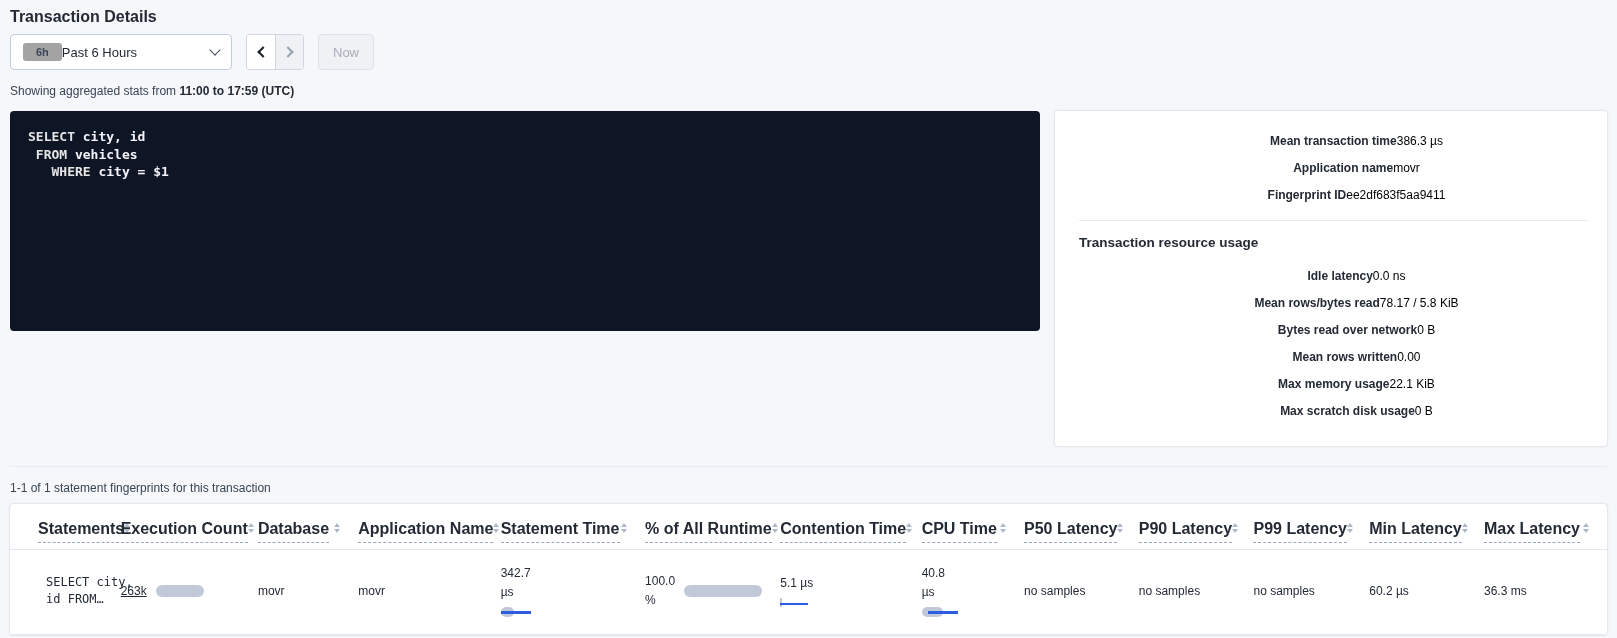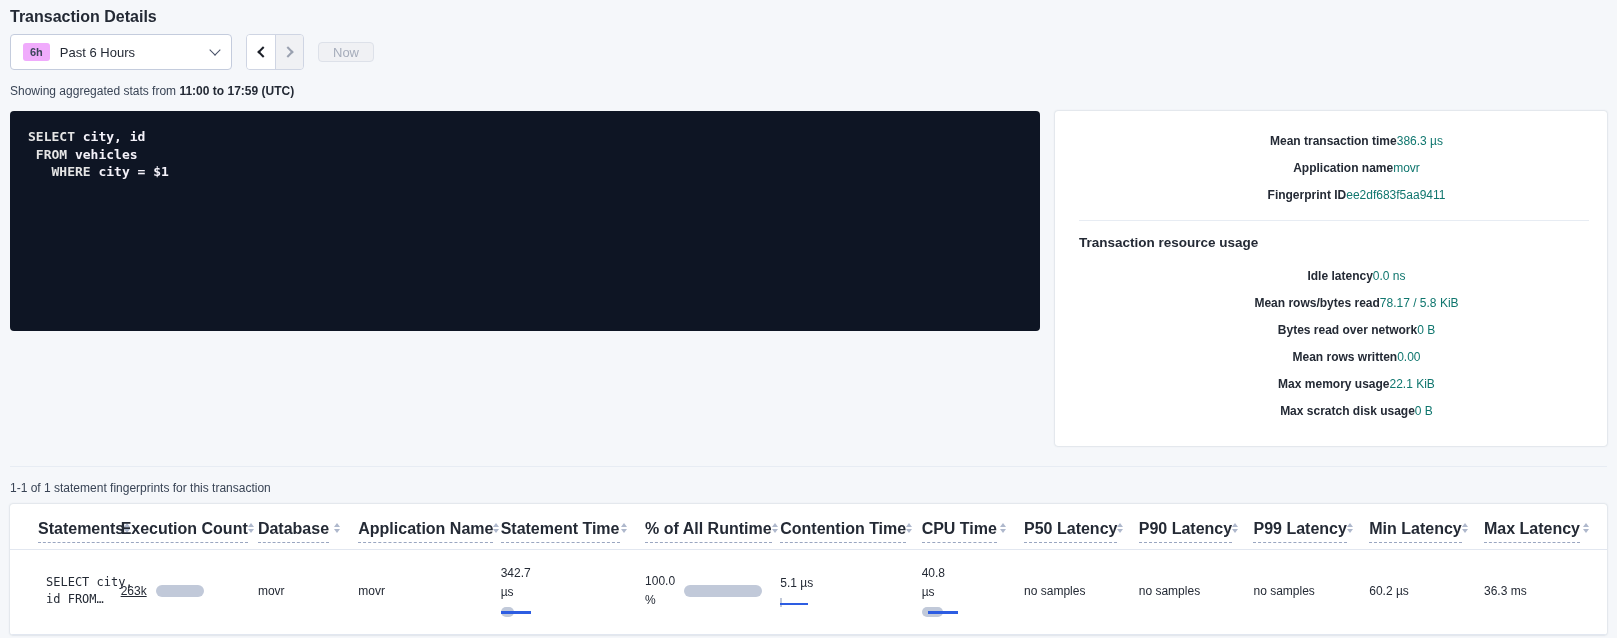--- a/index.html
+++ b/index.html
@@ -16,42 +16,42 @@
   .page-title { font-size: 16px; font-weight: 700; color: #242a35; padding-top: 2px; }
 
   .controls { display: flex; align-items: center; margin-top: 8px; gap: 14px; }
 
   .time-dropdown {
     width: 222px; height: 36px; background: #fff;
     border: 1px solid #c4ccdd; border-radius: 4px;
     display: flex; align-items: center; padding: 0 12px; cursor: pointer;
   }
   .time-badge {
-    background: #f0abfc; color: #3c455a; font-size: 11px; font-weight: 700;
-    border-radius: 3px; padding: 3px 7px; margin-right: 10px;
+    background: #a3a3a3; color: #3c455a; font-size: 11px; font-weight: 700;
+    border-radius: 3px; padding: 3px 13px; 
   }
   .time-label { font-size: 13px; color: #242a35; flex: 1; }
   .caret-down {
     width: 8px; height: 8px; border-left: 1.5px solid #475066; border-bottom: 1.5px solid #475066;
     transform: rotate(-45deg); margin-top: -4px;
   }
 
   .arrow-group { display: flex; border: 1px solid #cfd5e3; border-radius: 4px; overflow: hidden; }
   .arrow-btn {
     width: 28px; height: 34px; display: flex; align-items: center; justify-content: center;
     background: #fff; border: none; cursor: pointer;
   }
   .arrow-btn + .arrow-btn { border-left: 1px solid #cfd5e3; }
   .arrow-btn.disabled { background: #f0f1f4; cursor: default; }
   .chev { width: 8px; height: 8px; border-left: 2.5px solid #1b1f28; border-bottom: 2.5px solid #1b1f28; }
   .chev.left  { transform: rotate(45deg); margin-left: 3px; }
   .chev.right { transform: rotate(225deg); margin-right: 3px; border-color: #9aa1b0; }
 
   .now-btn {
-    height: 20px; padding: 0 14px; background: #f0f1f4; color: #a6adbb;
+    height: 36px; padding: 0 14px; background: #f0f1f4; color: #a6adbb;
     border: 1px solid #dde1e9; border-radius: 4px; font-size: 13px; cursor: default;
     margin-left: 0;
   }
 
   .subtitle { margin-top: 14px; font-size: 12px; color: #394455; }
   .subtitle b { font-weight: 700; color: #242a35; }
 
   
   .main { display: flex; margin-top: 13px; gap: 15px; align-items: flex-start; }
 
@@ -65,21 +65,21 @@
   }
   .sql-kw { color: #e5e5e5; }
 
   .summary-card {
     flex: 1; background: #fff; border-radius: 3px;
     box-shadow: 0 0 2px rgba(67,90,111,.35);
     padding: 16px 18px 22px 24px;
   }
   .summary-row { display: flex; justify-content: center; align-items: baseline; padding: 6.5px 0; margin-left: 45px; }
   .summary-label { font-size: 12px; font-weight: 700; color: #242a35; }
-  .summary-value { font-size: 12px; color: #0f766e; }
+  .summary-value { font-size: 12px; color: #000000; }
   .summary-divider { border-top: 1px solid #e7ecf3; margin: 12px 0 14px 0; }
   .resource-title { font-size: 13.5px; font-weight: 700; color: #242a35; margin: 4px 0 12px 0; }
 
   
   .section-divider { border-top: 1px solid #e7ecf3; margin-top: 20px; }
   .count-text { margin-top: 14px; font-size: 12px; color: #394455; }
 
   .table-card {
     margin-top: 9px; background: #fff; border-radius: 3px;
     box-shadow: 0 0 2px rgba(67,90,111,.35);

